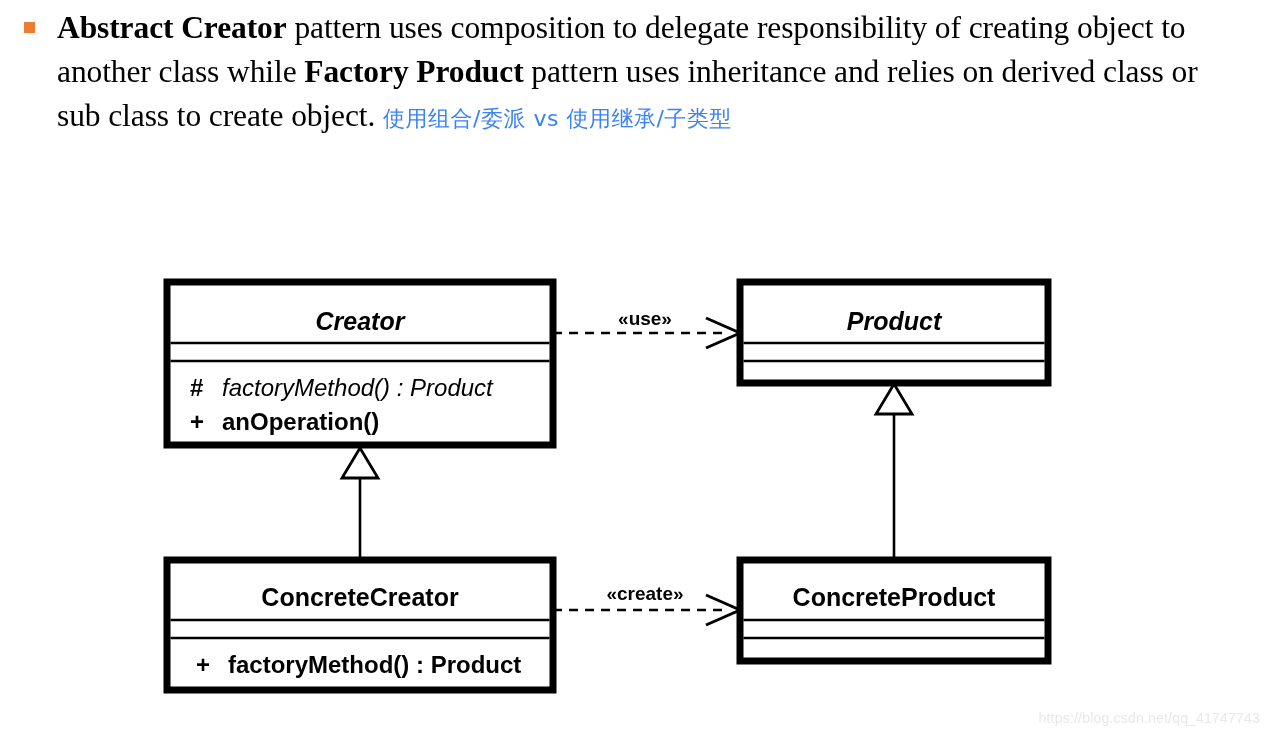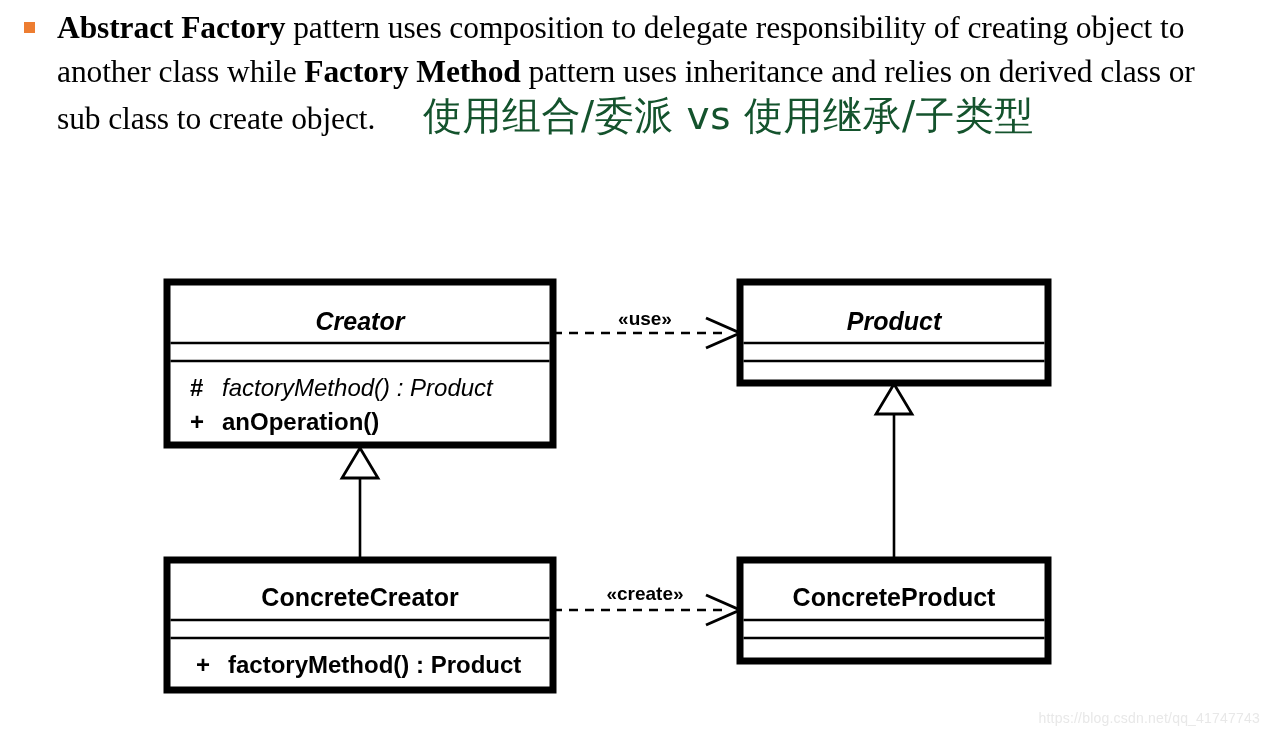--- a/index.html
+++ b/index.html
@@ -38,25 +38,24 @@
     width: 1145px;
     font-family: "Liberation Serif", serif;
     font-size: 31.5px;
     line-height: 44px;
     color: #000000;
     text-align: left;
     letter-spacing: -0.1px;
   }
   .b { font-weight: bold; }
   .cn {
-    color: #14532d;
+    color: #3b82f6;
     font-family: "DejaVu Sans", sans-serif;
-    font-size: 39px;
+    font-size: 22px;
     letter-spacing: 0.5px;
-    margin-left: 40px;
   }
 
   
   #diagram {
     position: absolute;
     left: 0;
     top: 0;
     width: 1272px;
     height: 544px;
   }
@@ -72,21 +71,21 @@
     color: #E8E8E8;
     letter-spacing: 0.2px;
     white-space: nowrap;
   }
 </style>
 </head>
 <body>
 
 <div id="slide-text">
   <div id="bullet-marker"></div>
-  <div id="paragraph"><span class="b">Abstract Factory</span><span> pattern uses composition to delegate responsibility of creating object to another class while </span><span class="b">Factory Method</span><span> pattern uses inheritance and relies on derived class or sub class to create object. </span><span class="cn">使用组合/委派 vs 使用继承/子类型</span></div>
+  <div id="paragraph"><span class="b">Abstract Creator</span><span> pattern uses composition to delegate responsibility of creating object to another class while </span><span class="b">Factory Product</span><span> pattern uses inheritance and relies on derived class or sub class to create object. </span><span class="cn">使用组合/委派 vs 使用继承/子类型</span></div>
 </div>
 
 <div id="diagram">
 <svg width="1272" height="732" viewBox="0 0 1272 732" xmlns="http://www.w3.org/2000/svg">
 
   <g>
     <line x1="553" y1="333" x2="724" y2="333" stroke="#000000" stroke-width="2.6" stroke-dasharray="9,7"></line>
     <polyline points="706,318 740,333 706,348" fill="none" stroke="#000000" stroke-width="3"></polyline>
   </g>
 

